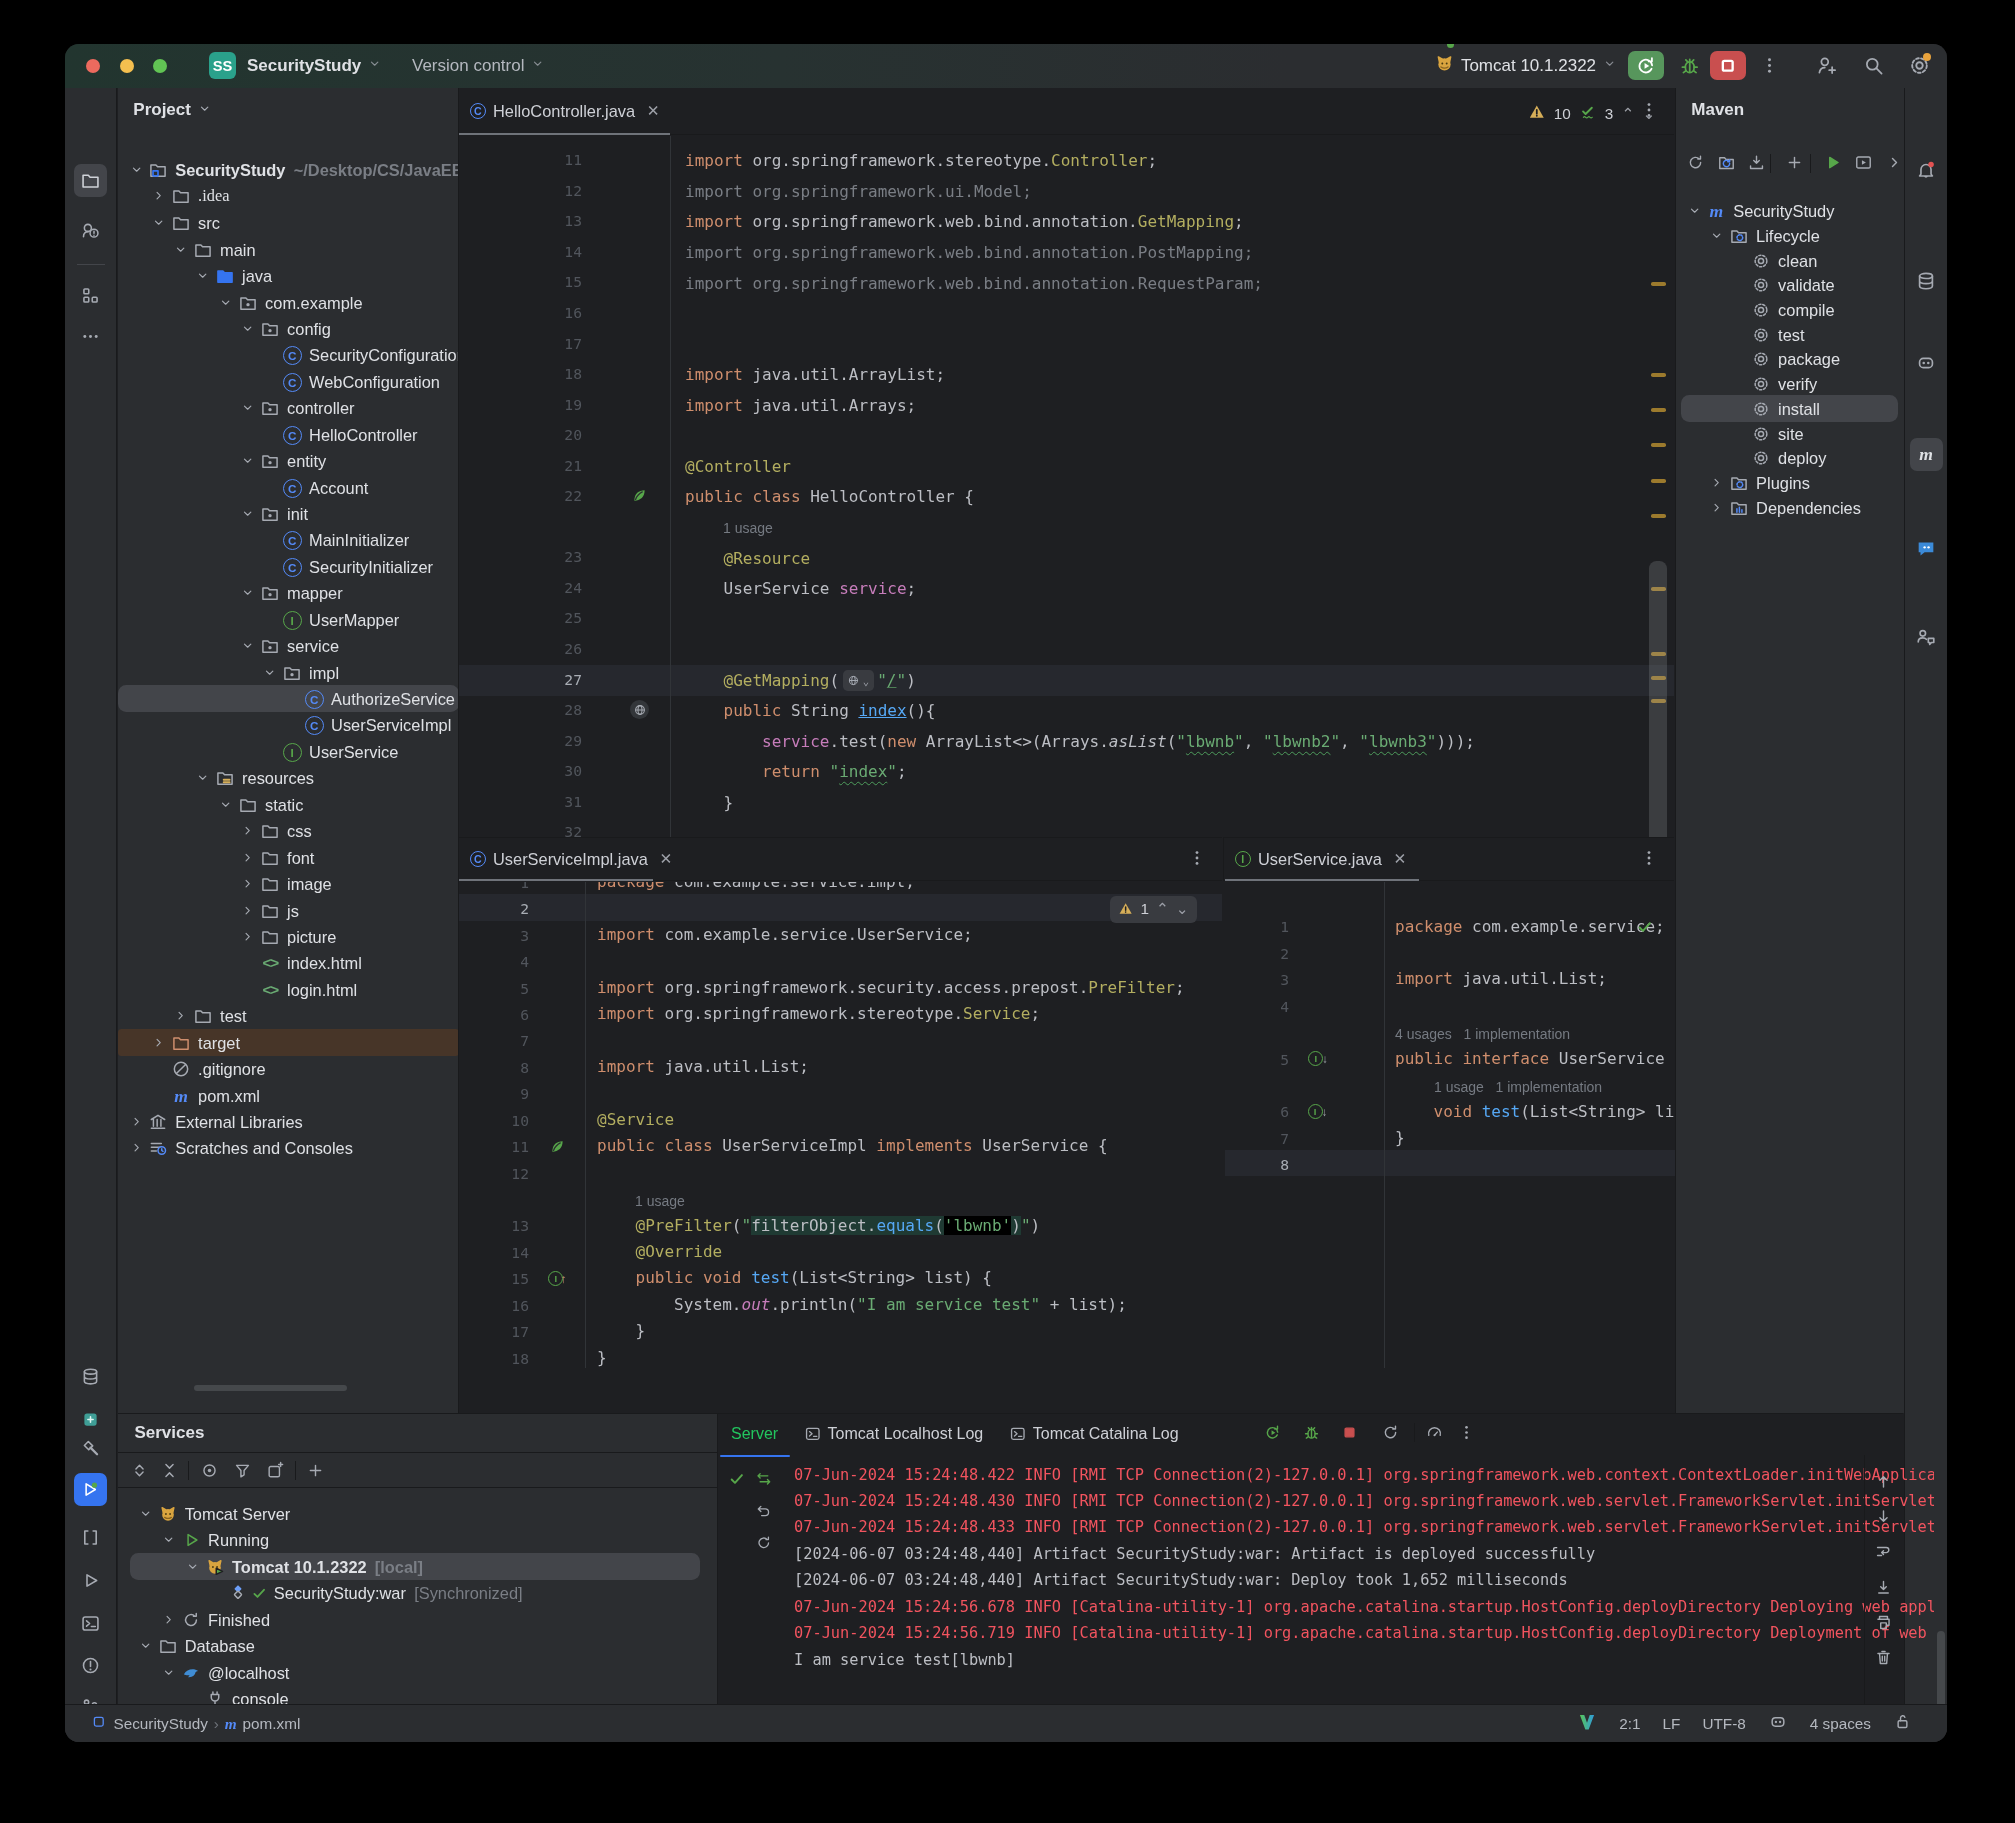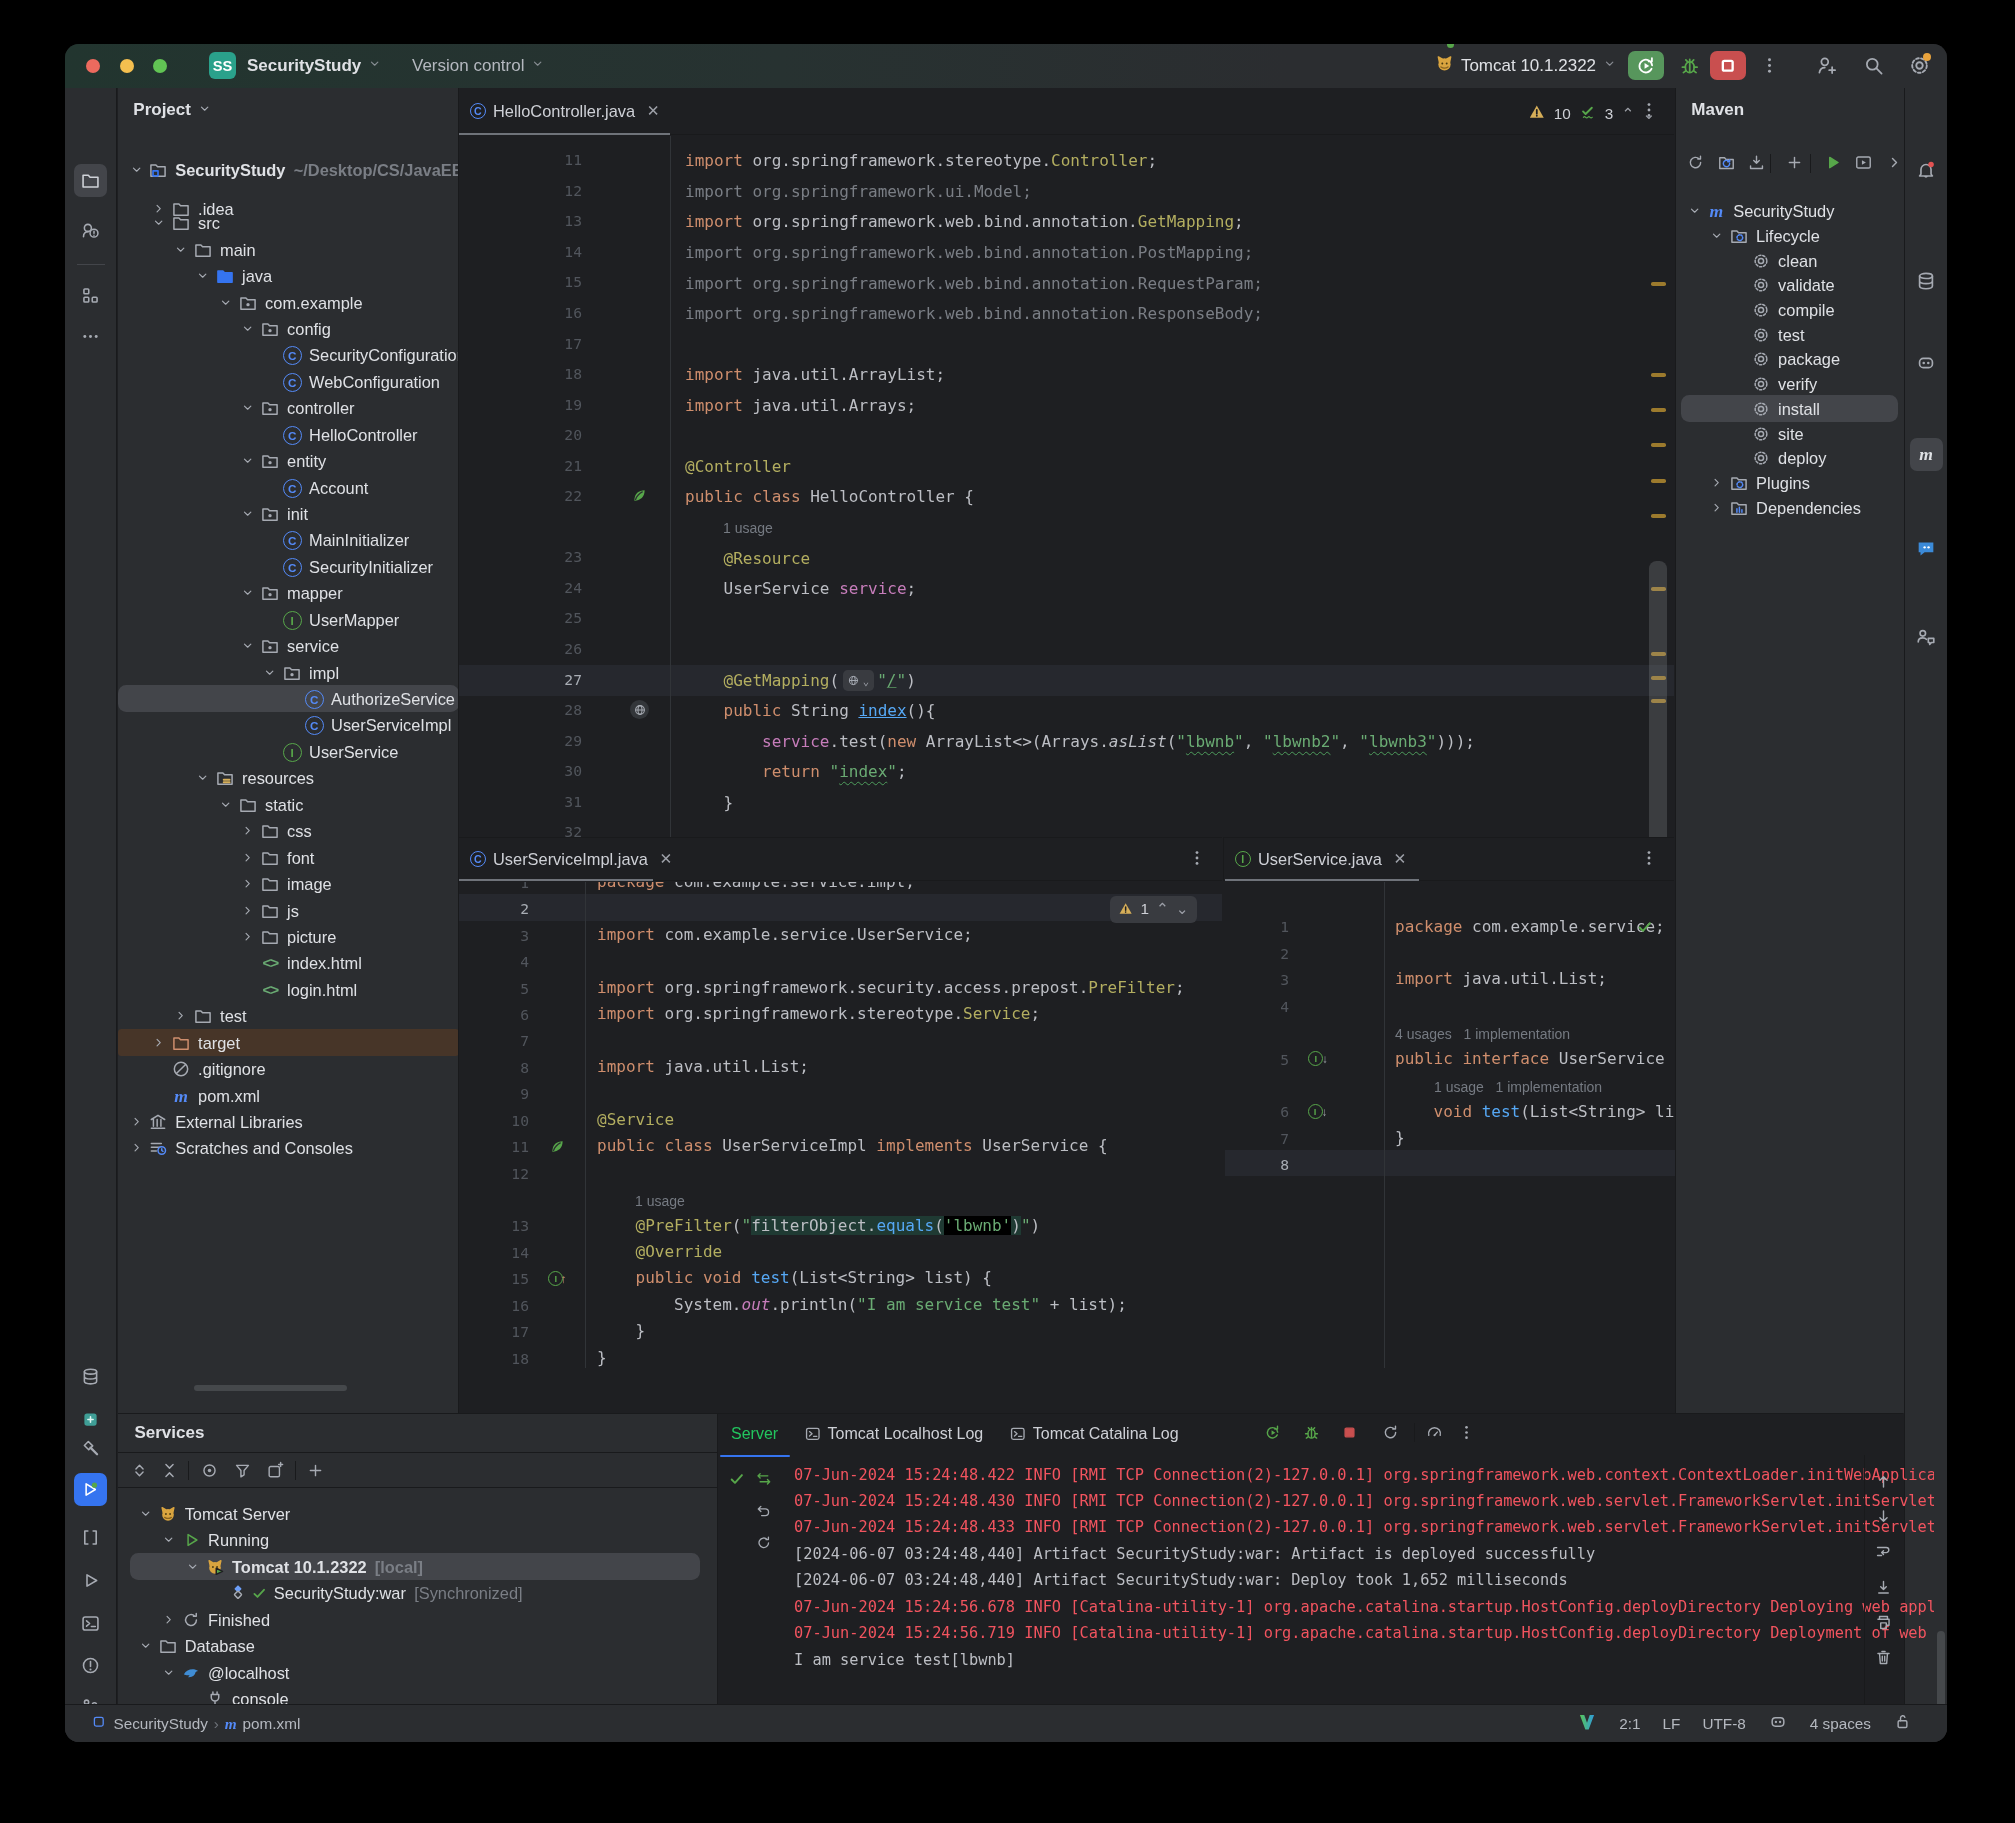--- a/index.html
+++ b/index.html
@@ -302,21 +302,21 @@
        <span class="icoslot">
             <svg class="i" style="width:20px;height:20px;" viewBox="0 0 24 24">
               <path d="M3.5 6h6l2 2.2h9v11.3h-17z"></path>
               <rect x="6" y="13" width="6" height="6" fill="#2b2d30" stroke="#3574f0" stroke-width="2"></rect>
             </svg>
           </span>
 
        <span class="lbl">SecurityStudy</span>
           <span class="sfx">~/Desktop/CS/JavaEE</span>
         </div>
-        <div class="trow" style="left:31px;top:108px;">
+        <div class="trow" style="left:31px;top:95px;font-family:Liberation Serif, serif;">
        <span class="chevslot">
             <svg class="i" style="width:15.3px;height:15.3px;" viewBox="0 0 24 24">
               <path d="M9.5 7 14.5 12 9.5 17"></path>
             </svg>
           </span>
        <span class="icoslot">
             <svg class="i" style="width:20px;height:20px;" viewBox="0 0 24 24">
               <path d="M3.5 6h6l2 2.2h9v11.3h-17z"></path>
             </svg>
           </span>
@@ -781,21 +781,20 @@
       <div class="crow" style="left:226px;top:9.4px;height:31px;"><span class="s-kw">import </span><span class="s-pl">org.springframework.stereotype.</span><span class="s-an">Controller</span><span class="s-pl">;</span></div>
       <div class="lnum" style="left:88px;top:46px;width:35px;">12</div>
       <div class="crow" style="left:226px;top:40px;height:31px;"><span class="s-dim">import org.springframework.ui.Model;</span></div>
       <div class="lnum" style="left:88px;top:76px;width:35px;">13</div>
       <div class="crow" style="left:226px;top:70px;height:31px;"><span class="s-kw">import </span><span class="s-pl">org.springframework.web.bind.annotation.</span><span class="s-an">GetMapping</span><span class="s-pl">;</span></div>
       <div class="lnum" style="left:88px;top:107px;width:35px;">14</div>
       <div class="crow" style="left:226px;top:101px;height:31px;"><span class="s-dim">import org.springframework.web.bind.annotation.PostMapping;</span></div>
       <div class="lnum" style="left:88px;top:137px;width:35px;">15</div>
       <div class="crow" style="left:226px;top:132px;height:31px;"><span class="s-dim">import org.springframework.web.bind.annotation.RequestParam;</span></div>
       <div class="lnum" style="left:88px;top:168px;width:35px;">16</div>
-      <div class="crow" style="left:226px;top:162px;height:31px;"><span class="s-dim">import org.springframework.web.bind.annotation.ResponseBody;</span></div>
       <div class="lnum" style="left:88px;top:199px;width:35px;">17</div>
       <div class="crow" style="left:226px;top:193px;height:31px;"></div>
       <div class="lnum" style="left:88px;top:229px;width:35px;">18</div>
       <div class="crow" style="left:226px;top:223px;height:31px;"><span class="s-kw">import </span><span class="s-pl">java.util.ArrayList;</span></div>
       <div class="lnum" style="left:88px;top:260px;width:35px;">19</div>
       <div class="crow" style="left:226px;top:254px;height:31px;"><span class="s-kw">import </span><span class="s-pl">java.util.Arrays;</span></div>
       <div class="lnum" style="left:88px;top:290px;width:35px;">20</div>
       <div class="crow" style="left:226px;top:284px;height:31px;"></div>
       <div class="lnum" style="left:88px;top:321px;width:35px;">21</div>
       <div class="crow" style="left:226px;top:315px;height:31px;"><span class="s-an">@Controller</span></div>

